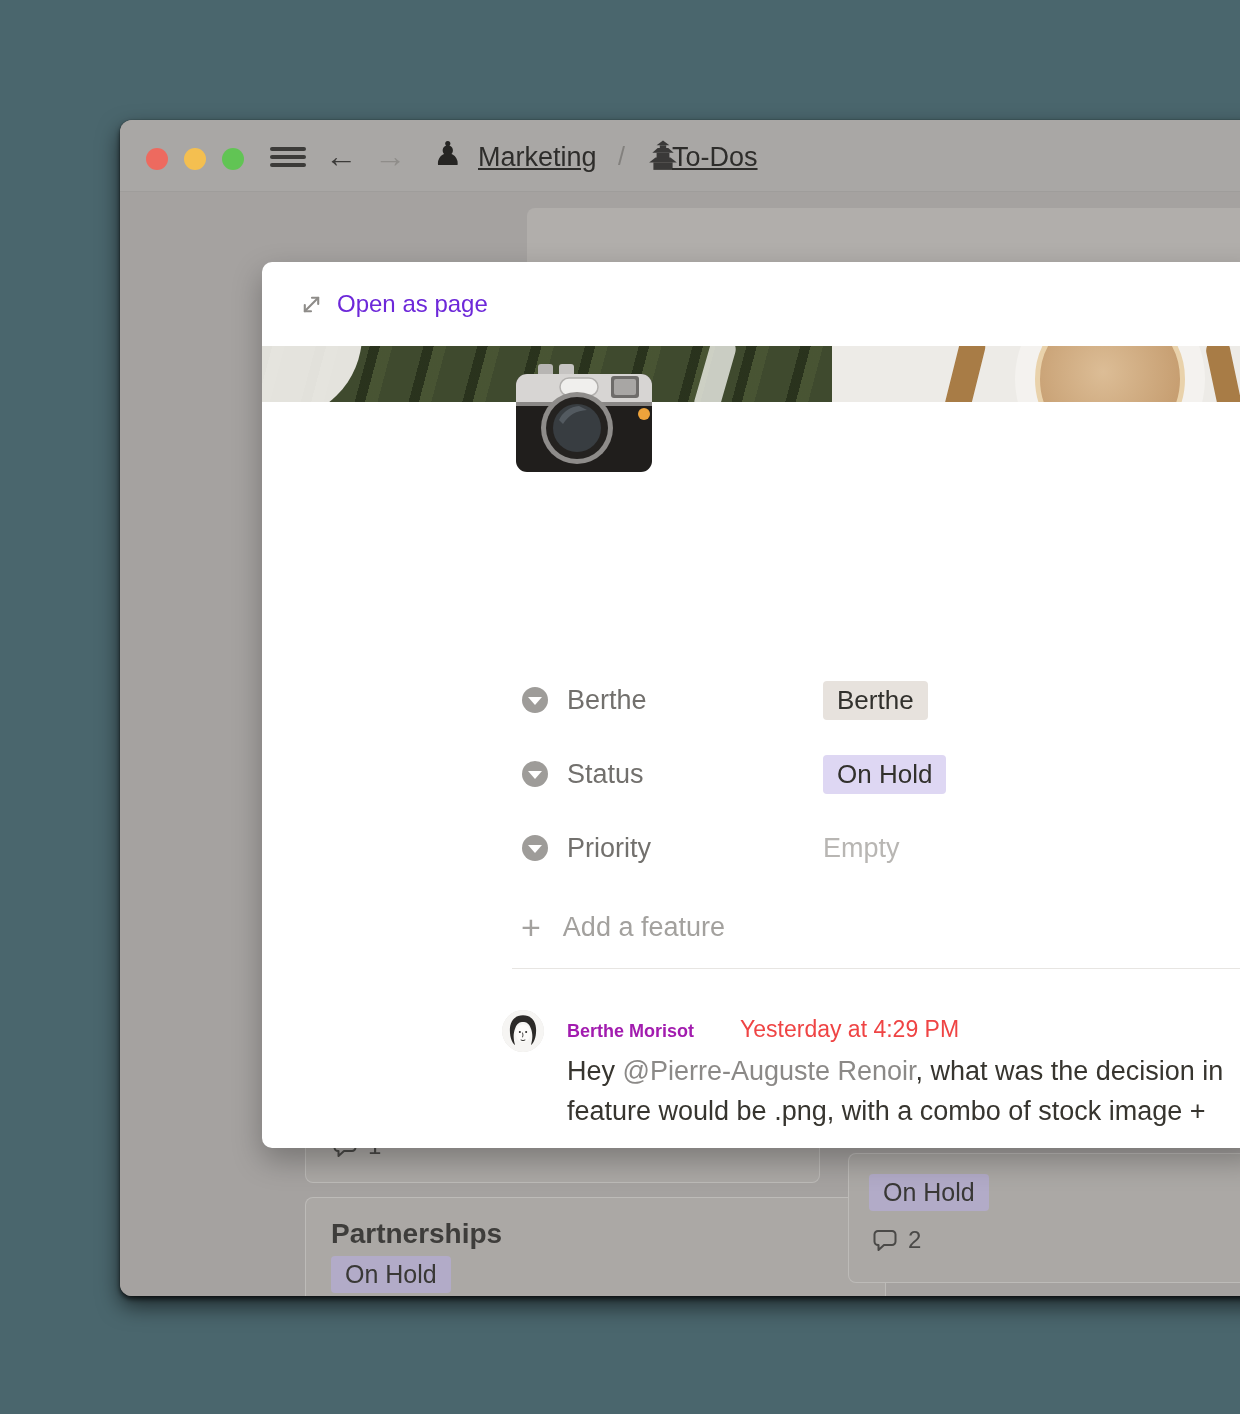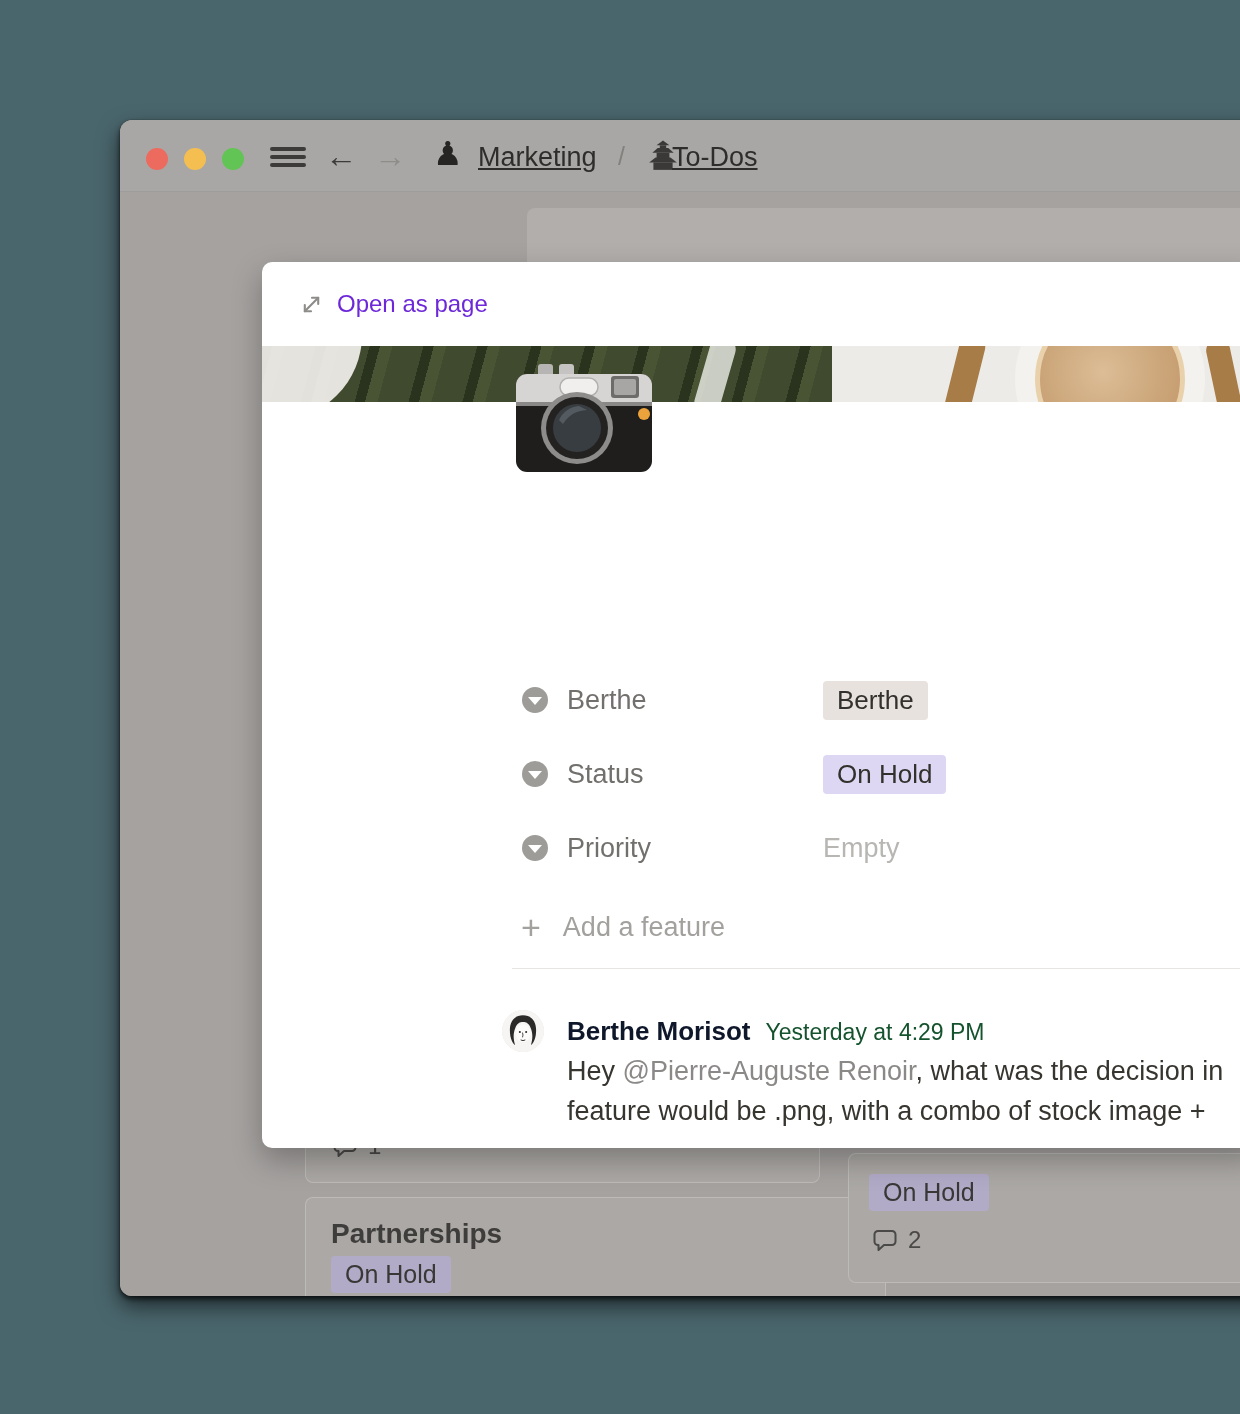--- a/index.html
+++ b/index.html
@@ -67,22 +67,22 @@
   .prop-label{margin-left:19px;width:250px;font-size:27px;color:#72706d;cursor:pointer;}
   .prop-value{margin-left:6px;cursor:pointer;}
   .tag{display:inline-block;padding:4px 14px;border-radius:4px;font-size:26px;color:#32312d;}
   .empty-val{font-size:27px;color:#b8b6b3;}
   .add-row{position:absolute;left:250px;top:645px;height:40px;display:flex;align-items:center;cursor:pointer;}
   .plus{margin-left:9px;font-size:34px;line-height:34px;color:#a3a19e;font-weight:400;}
   .add-lbl{margin-left:22px;font-size:27px;color:#a3a19e;}
   .divider{position:absolute;left:250px;right:0;top:706px;height:1px;background:#e7e5e2;}
   .avatar{position:absolute;left:240px;top:748px;width:42px;height:42px;border-radius:50%;overflow:hidden;background:#f6f5f3;box-shadow:0 0 0 1px rgba(0,0,0,.05) inset;}
   .c-head{position:absolute;left:305px;top:754px;display:flex;align-items:baseline;gap:15px;white-space:nowrap;}
-  .c-name{font-size:26px;font-weight:700;color:#0f172a;}
-  .c-time{font-size:23px;color:#14532d;}
+  .c-name{font-size:18px;font-weight:700;color:#a21caf;}
+  .c-time{font-size:23px;color:#ef4444;margin-left:31px;}
   .c-line{position:absolute;left:305px;white-space:nowrap;font-size:27px;color:#37352f;}
   .c-line.l1{top:794px;}
   .c-line.l2{top:834px;}
   .mention{color:#8b8987;cursor:pointer;}
   svg{display:block;}
 </style>
 </head>
 <body>
 
 <div class="canvas">

